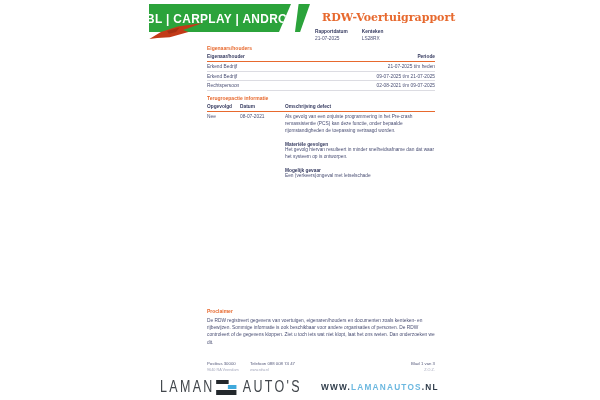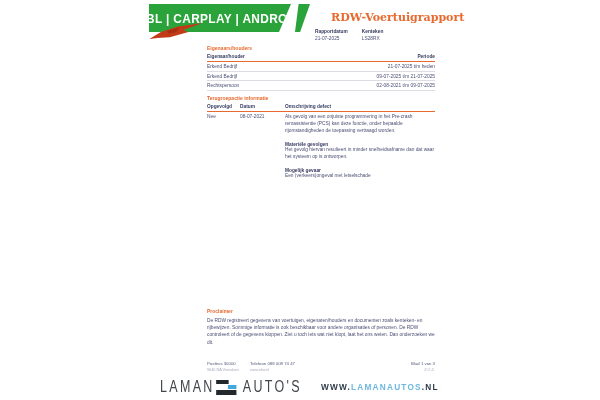--- a/index.html
+++ b/index.html
@@ -11,21 +11,21 @@
   .banner-body{ position:absolute; left:149px; top:4px; width:142px; height:28px;
     background:#2ba33b; clip-path:polygon(0 0,100% 0,calc(100% - 12px) 100%,0 100%);
     display:flex; align-items:center; justify-content:center; }
   .banner-tip{ position:absolute; left:295px; top:4px; width:15px; height:28px;
     background:#2ba33b; clip-path:polygon(24% 0,100% 0,34% 100%,0 100%); }
   .banner-text{ color:#ffffff; font-weight:bold; font-size:13.5px; letter-spacing:.4px;
     transform:scaleX(.88); white-space:nowrap; }
   .swoosh{ position:absolute; left:147px; top:23px; width:58px; height:16px; }
 
   
-  .rdw-title{ position:absolute; left:331px; top:11px; color:#e7692e;
+  .rdw-title{ position:absolute; left:322px; top:11px; color:#e7692e;
     font-family:"DejaVu Serif", serif; font-weight:bold; font-size:11px; }
   .meta{ position:absolute; left:315px; top:29px; display:flex; gap:14px; }
   .meta .lbl{ font-weight:bold; font-size:4.8px; color:#363b60; }
   .meta .val{ font-size:4.8px; color:#4a4f74; margin-top:1.5px; }
 
   .sec-h{ color:#e7692e; font-weight:bold; font-size:5px; }
   .thead{ font-weight:bold; font-size:4.8px; color:#363b60; }
   .cell{ font-size:4.8px; color:#4a4f74; }
 
   

